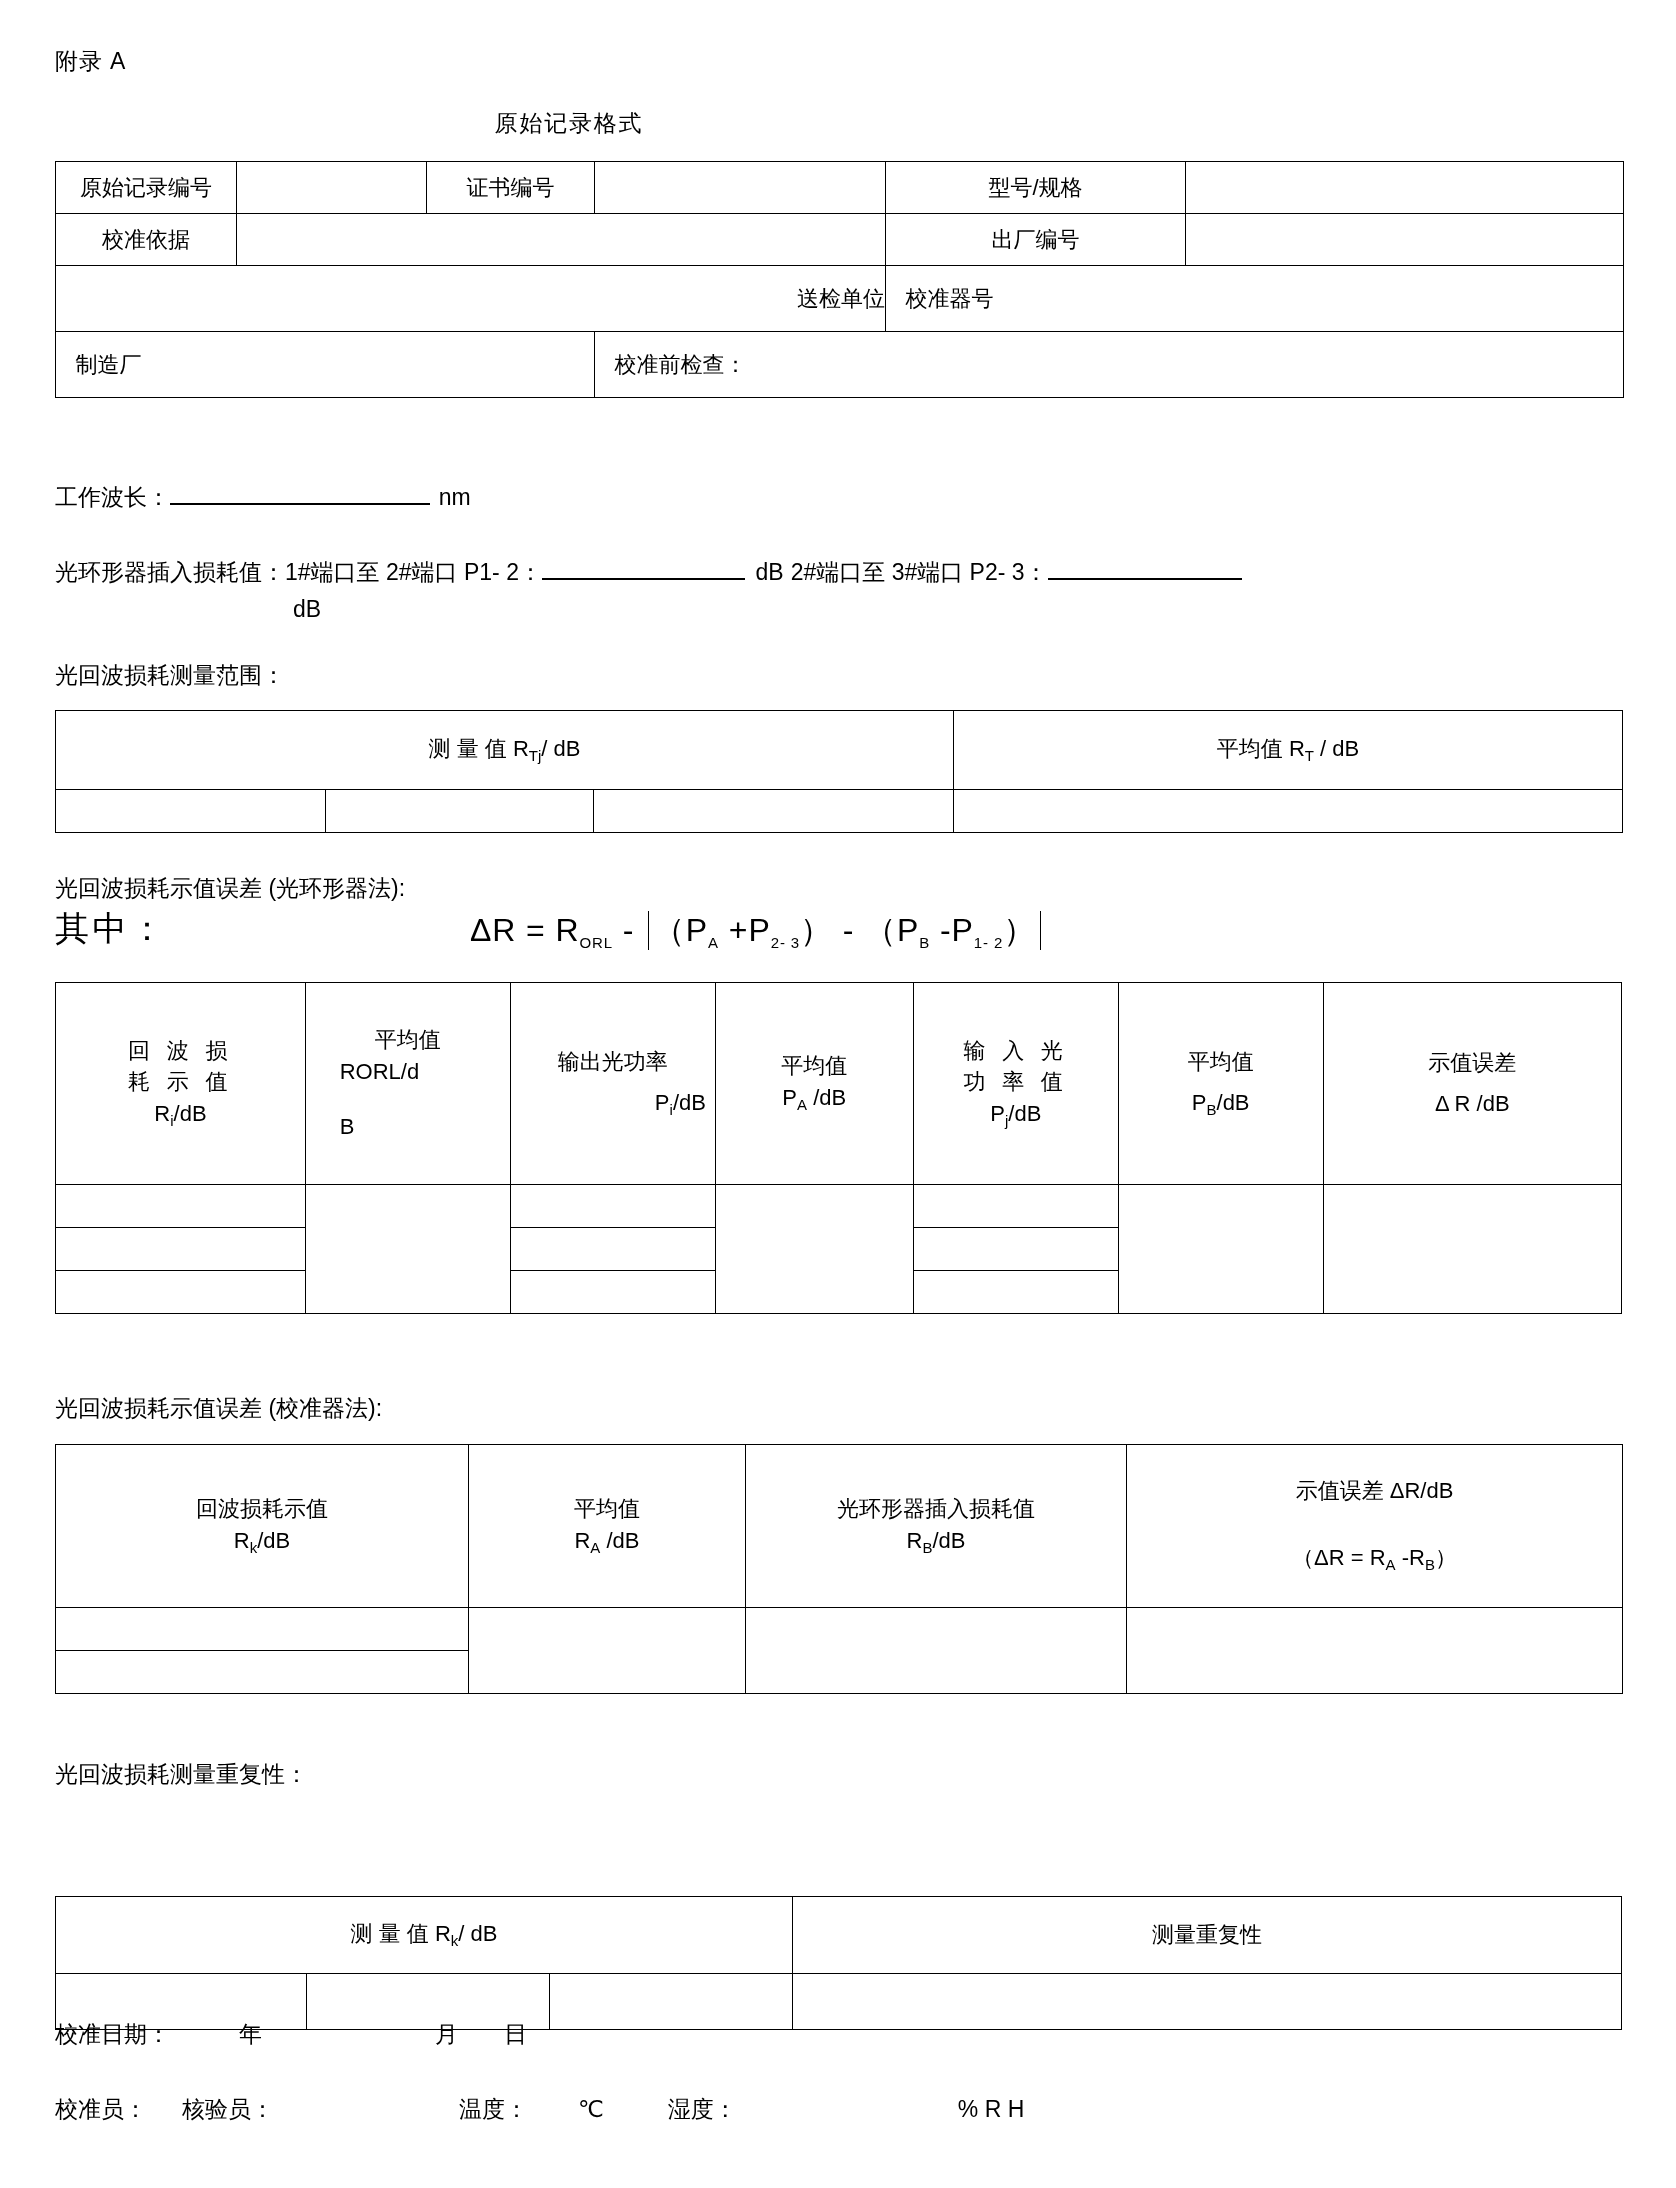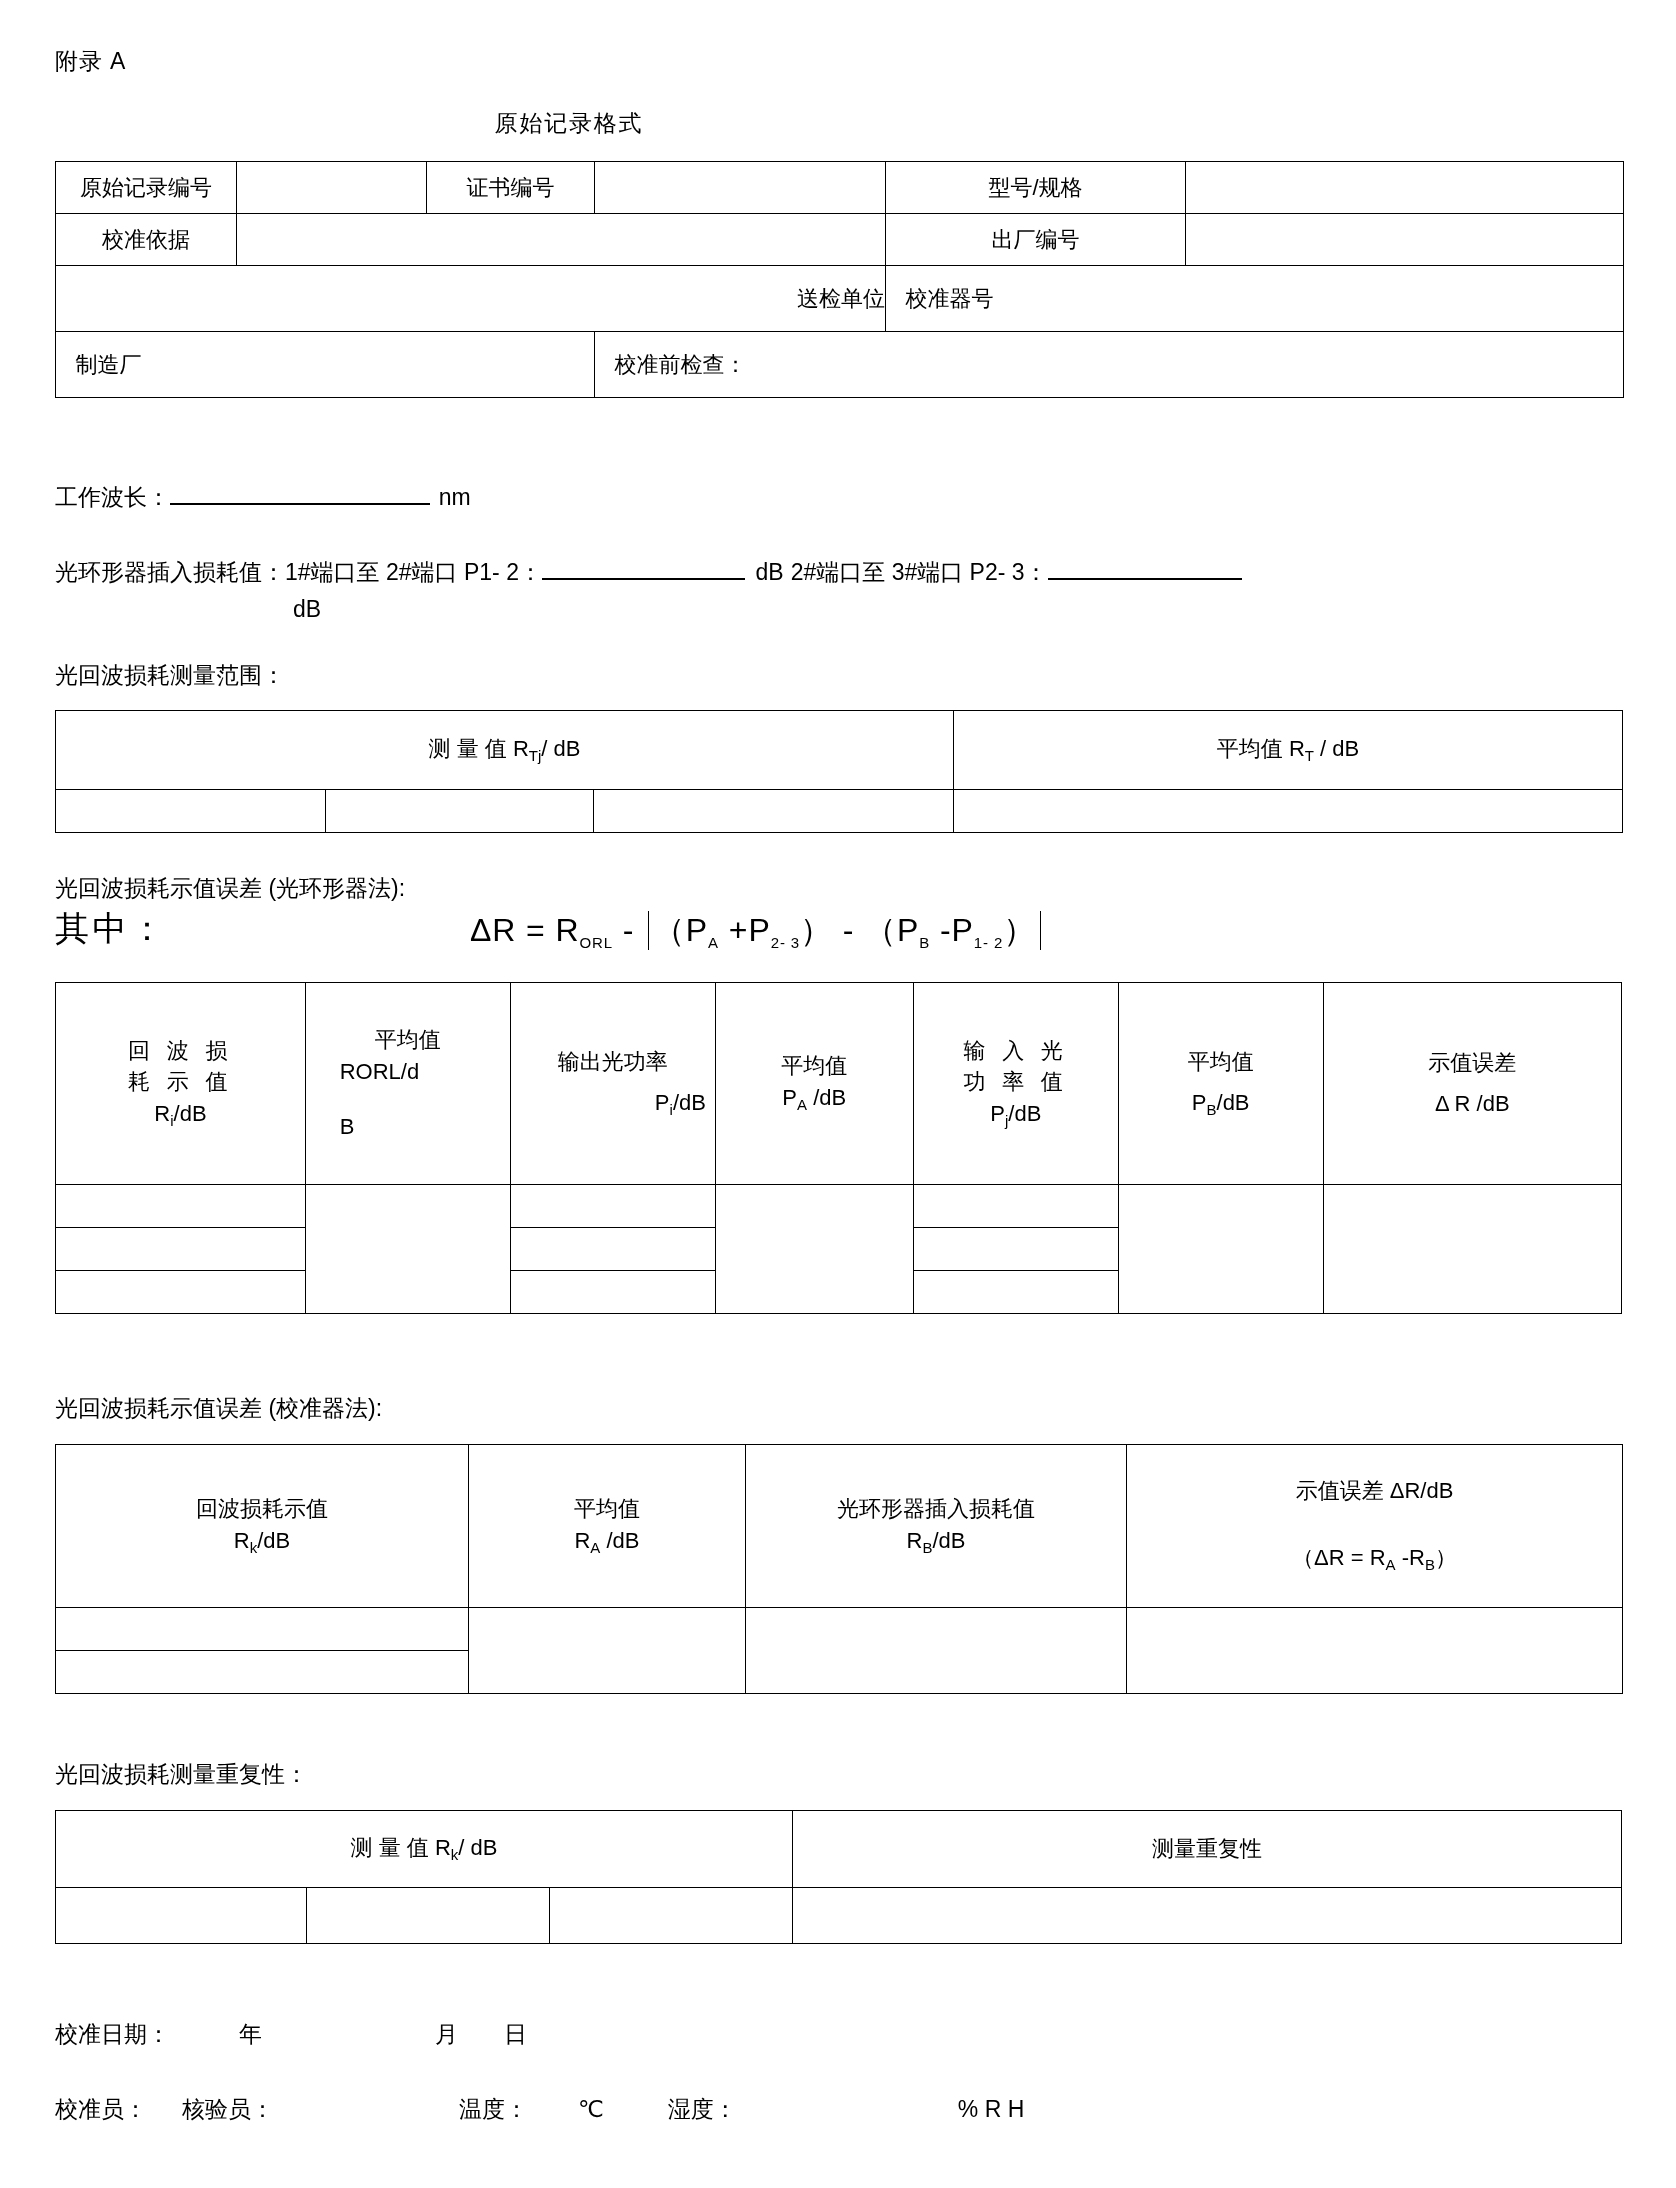--- a/index.html
+++ b/index.html
@@ -67,21 +67,21 @@
 
   
   #tbl-circ { left: 55px; top: 982px; width: 1567px; }
   #tbl-circ td.hdr { height: 201px; vertical-align: middle; }
   #tbl-circ td.cellrow { height: 42px; }
 
   
   #tbl-cal { left: 55px; top: 1444px; width: 1567px; }
 
   
-  #tbl-rep { left: 55px; top: 1810px; width: 1567px; }
+  #tbl-rep { left: 55px; top: 1896px; width: 1567px; }
 
   .hdr-inner { padding: 3.5px 8.8px; }
   .spaced { letter-spacing: 5.3px; }
   .formula-sub { font-size: 15px; vertical-align: sub; letter-spacing: 0.9px; }
   .sub { font-size: 15px; vertical-align: sub; }
   .sub-sm { font-size: 15px; vertical-align: sub; }
 
   
   .field-line {
     position: absolute;

